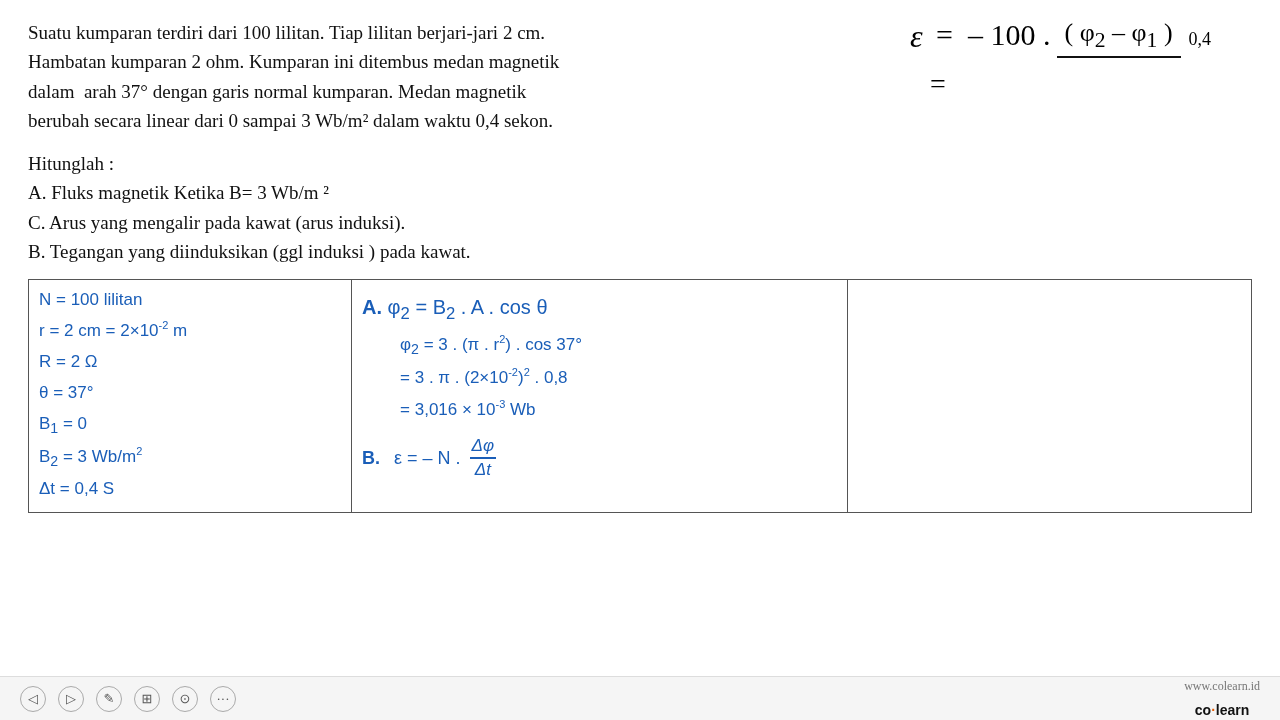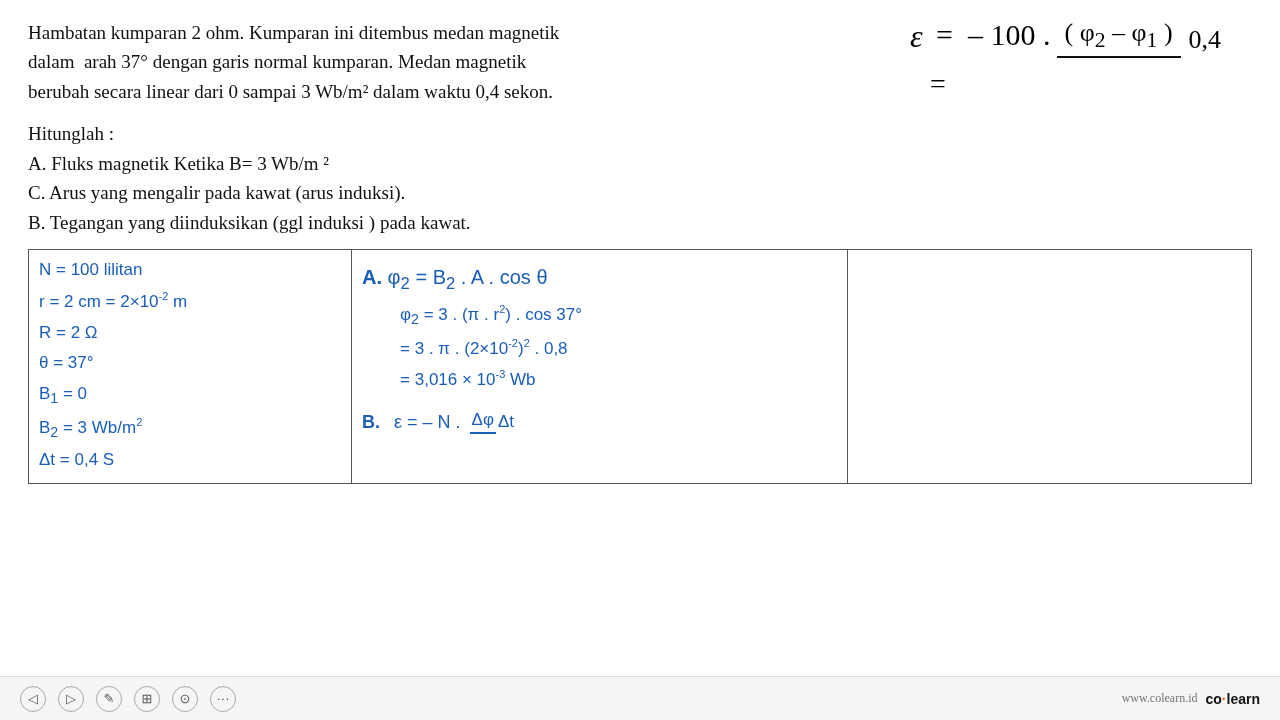--- a/index.html
+++ b/index.html
@@ -66,24 +66,25 @@
       line-height: 1.7;
     }
 
     .handwritten-blue .row {
       display: block;
       margin-bottom: 2px;
     }
 
     .frac-inline {
       display: inline-flex;
-      flex-direction: row;
+      flex-direction: column;
       align-items: center;
       vertical-align: middle;
       font-size: 17px;
+      font-style: italic;
     }
 
     .frac-inline .num {
       border-bottom: 2px solid #1a5eb8;
       padding: 0 2px 1px 2px;
       line-height: 1.2;
     }
 
     .frac-inline .den {
       padding: 1px 2px 0 2px;
@@ -127,20 +128,21 @@
       justify-content: center;
       font-size: 13px;
       color: #555;
       cursor: pointer;
     }
 
     .brand-area {
       display: flex;
       align-items: center;
       gap: 8px;
+      flex-direction: column;
     }
 
     .brand-url {
       font-size: 12px;
       color: #777;
     }
 
     .brand-logo {
       font-size: 14px;
       font-weight: bold;
@@ -187,29 +189,30 @@
     }
 
     .fraction-big .fb-num {
       border-bottom: 2.5px solid #111;
       padding: 0 8px 3px 8px;
       font-size: 26px;
     }
 
     .fraction-big .fb-den {
       padding: 3px 8px 0 8px;
-      font-size: 26px;
+      font-size: 18px;
     }
   </style>
 </head>
 <body>
 
 <div class="main-content">
 
   <div class="problem-text">
+    <div>Suatu kumparan terdiri dari 100 lilitan. Tiap lilitan berjari-jari 2 cm.</div>
     <div>Hambatan kumparan 2 ohm. Kumparan ini ditembus medan magnetik</div>
     <div>dalam&nbsp; arah 37° dengan garis normal kumparan. Medan magnetik</div>
     <div>berubah secara linear dari 0 sampai 3 Wb/m² dalam waktu 0,4 sekon.</div>
     <div style="margin-top:13px;">Hitunglah :</div>
     <div>A. Fluks magnetik Ketika B= 3 Wb/m ²</div>
     <div>C. Arus yang mengalir pada kawat (arus induksi).</div>
     <div>B. Tegangan yang diinduksikan (ggl induksi ) pada kawat.</div>
   </div>
 
   <div class="formula-area">

